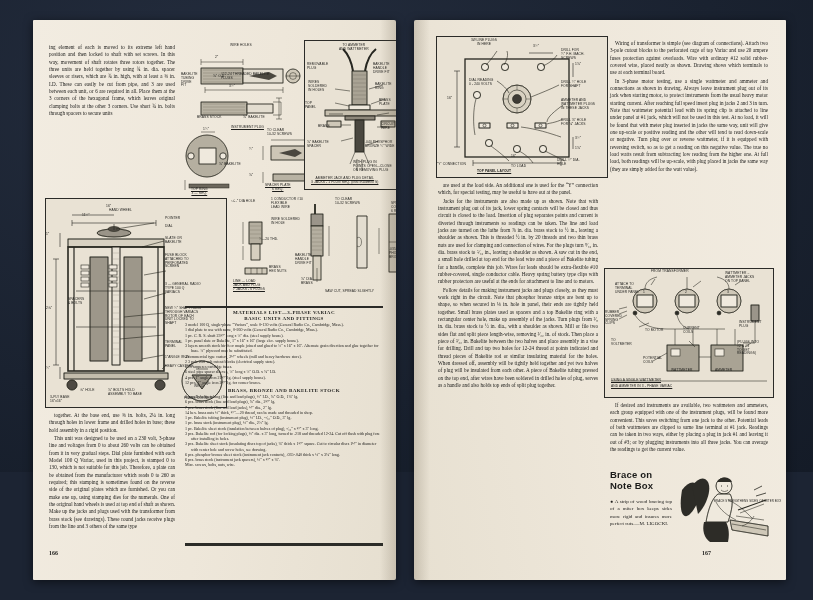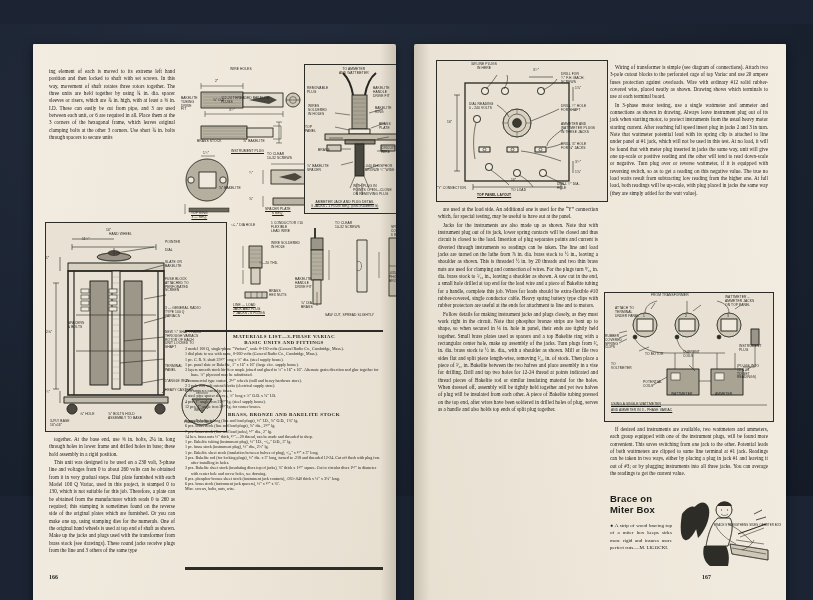--- a/index.html
+++ b/index.html
@@ -2,21 +2,21 @@
 <html><head>
 <meta charset="utf-8">
 <style>
   html,body{margin:0;padding:0;}
   body{
     width:813px;height:600px;overflow:hidden;
     background:#1c2433;
     font-family:"Liberation Serif", serif;
   }
   .scan{position:relative;width:813px;height:472px;background:
-     radial-gradient(ellipse at 30% 20%, #242d3e 0%, #1a2230 60%, #141b27 100%); margin-top: 24px;}
+     radial-gradient(ellipse at 30% 20%, #242d3e 0%, #1a2230 60%, #141b27 100%);}
 
   
   .page{
     position:absolute;top:20px;height:560px;
     background:#efe9dd;
     box-shadow:0 2px 10px rgba(0,0,0,.55);
     overflow:hidden;
   }
   .page.left{left:33px;width:363px;
     background:linear-gradient(100deg,#f2ece1 0%,#eee7da 55%,#e6dfd0 100%);}
@@ -621,21 +621,21 @@
       <span class="lbl u" style="left:6px;top:110px;">USING A SINGLE WATTMETER</span>
       <span class="lbl u" style="left:6px;top:116px;">AND AMMETER IN 3 - PHASE VARIAC</span>
     </div>
 
     <div class="col" style="left:196px;top:382px;width:158px;">
       <p>If desired and instruments are available, two wattmeters and ammeters, each group equipped with one of the instrument plugs, will be found more convenient. This saves switching from one jack to the other. Potential leads of both wattmeters are clipped to same line terminal at #1 jack. Readings can be taken in two ways, either by placing a plug in jack #1 and leaving it out of #3; or by plugging instruments into all three jacks. You can average the readings to get the current value.</p>
     </div>
 
     <div class="mwrap" style="left:196px;top:448px;width:160px;height:80px;">
       <div class="brace-title" style="position:absolute;left:0;top:2px;">Brace on</div>
-      <div class="brace-title" style="position:absolute;left:0;top:13px;">Miter Box</div>
+      <div class="brace-title" style="position:absolute;left:0;top:13px;">Note Box</div>
       <div class="brace-body" style="position:absolute;left:0;top:30px;width:62px;text-align:justify;">● A strip of wood bracing top of a miter box keeps sides more rigid and insures more perfect cuts.—M. LIGOCKI.</div>
 
       <div class="dia noborder" style="position:absolute;left:66px;top:2px;width:94px;height:74px;">
         <svg viewBox="0 0 94 74">
           <g stroke="#26261f" stroke-width=".55" fill="none">
 
             <path d="M6 20 C12 12 18 10 22 16 C26 22 22 36 14 44 C8 50 2 44 6 20 z" fill="#2d2c27" stroke="none"></path>
             <path d="M16 16 C22 8 28 6 32 12 C36 20 30 36 22 44" fill="#2d2c27" stroke="none"></path>
 
             <circle cx="48" cy="16" r="8" fill="#efe9dd"></circle>

